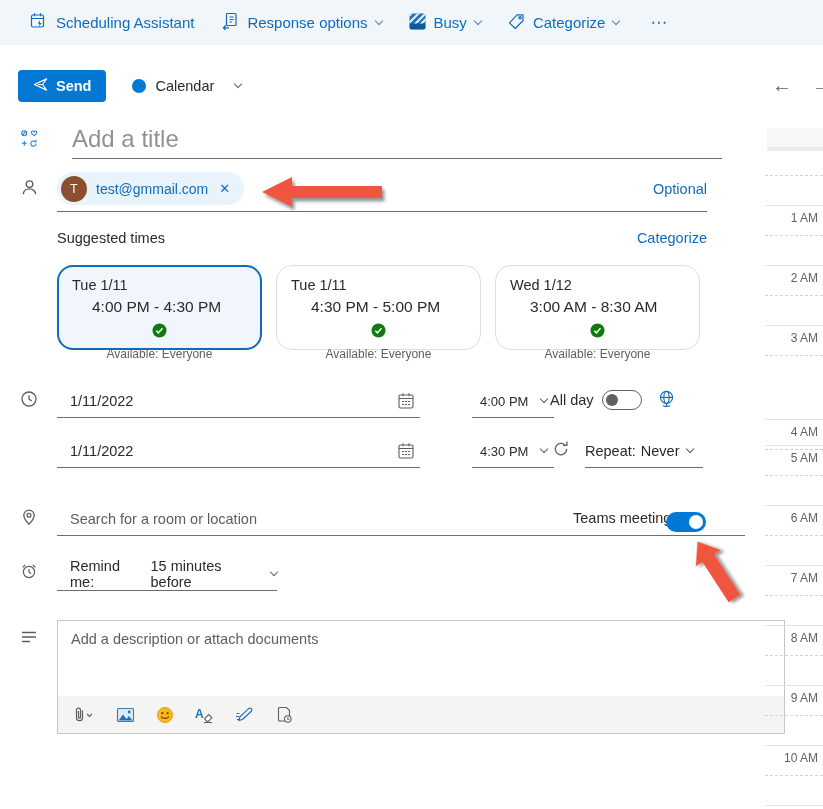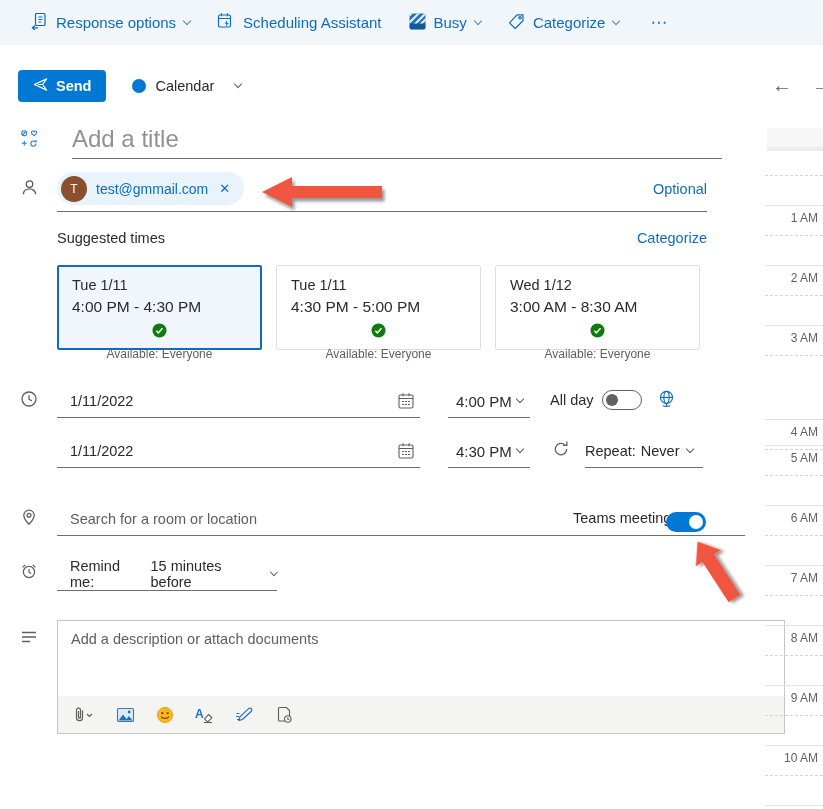--- a/index.html
+++ b/index.html
@@ -45,34 +45,34 @@
   .chip-email { color:#0f6cbd; font-size:14px; }
   .chip-x { color:#0f6cbd; font-size:13px; cursor:pointer; padding:2px 2px; }
   .optional-link { position:absolute; right:0; top:9px; color:#0f6cbd; font-size:14.5px; cursor:pointer; }
 
   
   .sug { position:absolute; left:57px; top:230px; width:650px; }
   .sug-head { display:flex; justify-content:space-between; align-items:center; }
   .sug-title { font-size:14.5px; color:#2b2a29; }
   .sug-pref { font-size:14.5px; color:#0f6cbd; cursor:pointer; }
   .cards { display:flex; gap:14px; margin-top:19px; }
-  .card { width:205px; height:85px; border:1px solid #e1dfdd; border-radius:2px; background:#fff;
+  .card { width:205px; height:85px; border:1px solid #e1dfdd; border-radius:16px; background:#fff;
           padding:11px 14px; cursor:pointer; }
   .card.selected { border:2px solid #0f6cbd; background:#f0f6fc; padding:10px 13px; }
   .card-date { font-size:14.5px; color:#2b2a29; }
-  .card-time { font-size:15.5px; color:#2b2a29; margin-top:5px; }
+  .card-time { font-size:15.5px; color:#2b2a29; margin-top:5px;margin-left:20px; }
   .card-avail { display:flex; align-items:center; gap:6px; margin-top:7px; color:#605e5c; font-size:12px;flex-direction:column; }
 
   
   .date-field { position:absolute; left:57px; width:363px; height:33px; }
   .date-input { width:100%; height:100%; border:none; outline:none; background:transparent; padding-left:13px;
                 font-family:"Liberation Sans",sans-serif; font-size:14.5px; color:#2b2a29; }
   .field-cal-icon { position:absolute; right:5px; top:7px; }
-  .time-field { position:absolute; left:448px; width:82px; height:33px; display:flex; align-items:center;
-                padding-left:8px; font-size:15px; color:#2b2a29; cursor:pointer; }
+  .time-field { position:absolute; left:472px; width:82px; height:33px; display:flex; align-items:center;
+                padding-left:8px; font-size:13px; color:#2b2a29; cursor:pointer; }
   .time-field .chev { position:absolute; right:7px; }
   .inline-label { font-size:14.5px; color:#2b2a29; }
 
   .toggle { position:relative; width:40px; height:20px; border-radius:10px; cursor:pointer; }
   .toggle.off { border:1px solid #616161; background:#fff; }
   .toggle.off .knob { position:absolute; left:3px; top:3px; width:12px; height:12px; border-radius:50%; background:#616161; }
   .toggle.on { background:#0078d4; }
   .toggle.on .knob { position:absolute; right:3px; top:3px; width:14px; height:14px; border-radius:50%; background:#fff; }
 
   .repeat-field { position:absolute; left:585px; top:435px; width:118px; height:33px; display:flex;
@@ -116,38 +116,38 @@
 </style>
 </head>
 <body>
 
 <div class="app">
 
   <header class="topbar">
     <div class="tb-item">
       <span>
         <svg width="18" height="18" viewBox="0 0 18 18" fill="none" stroke="#0f6cbd" stroke-width="1.2">
+          <rect x="1.5" y="3" width="12" height="12" rx="1.5"></rect>
+            <path d="M1.5 6.5h12M4.5 1.2v3M10.5 1.2v3"></path>
+          <path d="M10 8.2l-2.2 3.6h1.8l-.8 3 3-3.8h-1.8z" fill="#0f6cbd" stroke="none"></path>
+        </svg>
+      </span>
+      <span>Scheduling Assistant</span>
+    </div>
+
+    <div class="tb-item">
+      <span>
+        <svg width="18" height="18" viewBox="0 0 18 18" fill="none" stroke="#0f6cbd" stroke-width="1.2">
           <rect x="5.5" y="1.5" width="9.5" height="12" rx="1"></rect>
           <path d="M8.5 5h4M8.5 7.5h4M8.5 10h2.5"></path>
           <path d="M8 15.8H2.8M4.8 13.5l-2.4 2.3 2.4 2.3"></path>
         </svg>
       </span>
       <span>Response options</span>
       <span class="chev chev-blue"></span>
-    </div>
-
-    <div class="tb-item">
-      <span>
-        <svg width="18" height="18" viewBox="0 0 18 18" fill="none" stroke="#0f6cbd" stroke-width="1.2">
-          <rect x="1.5" y="3" width="12" height="12" rx="1.5"></rect>
-            <path d="M1.5 6.5h12M4.5 1.2v3M10.5 1.2v3"></path>
-          <path d="M10 8.2l-2.2 3.6h1.8l-.8 3 3-3.8h-1.8z" fill="#0f6cbd" stroke="none"></path>
-        </svg>
-      </span>
-      <span>Scheduling Assistant</span>
     </div>
 
     <div class="tb-item">
       <span>
         <svg width="17" height="17" viewBox="0 0 17 17">
           <defs>
               <clipPath id="busyclip">
                 <rect x="0.5" y="0.5" width="16" height="16" rx="2"></rect>
               </clipPath>
             </defs>

